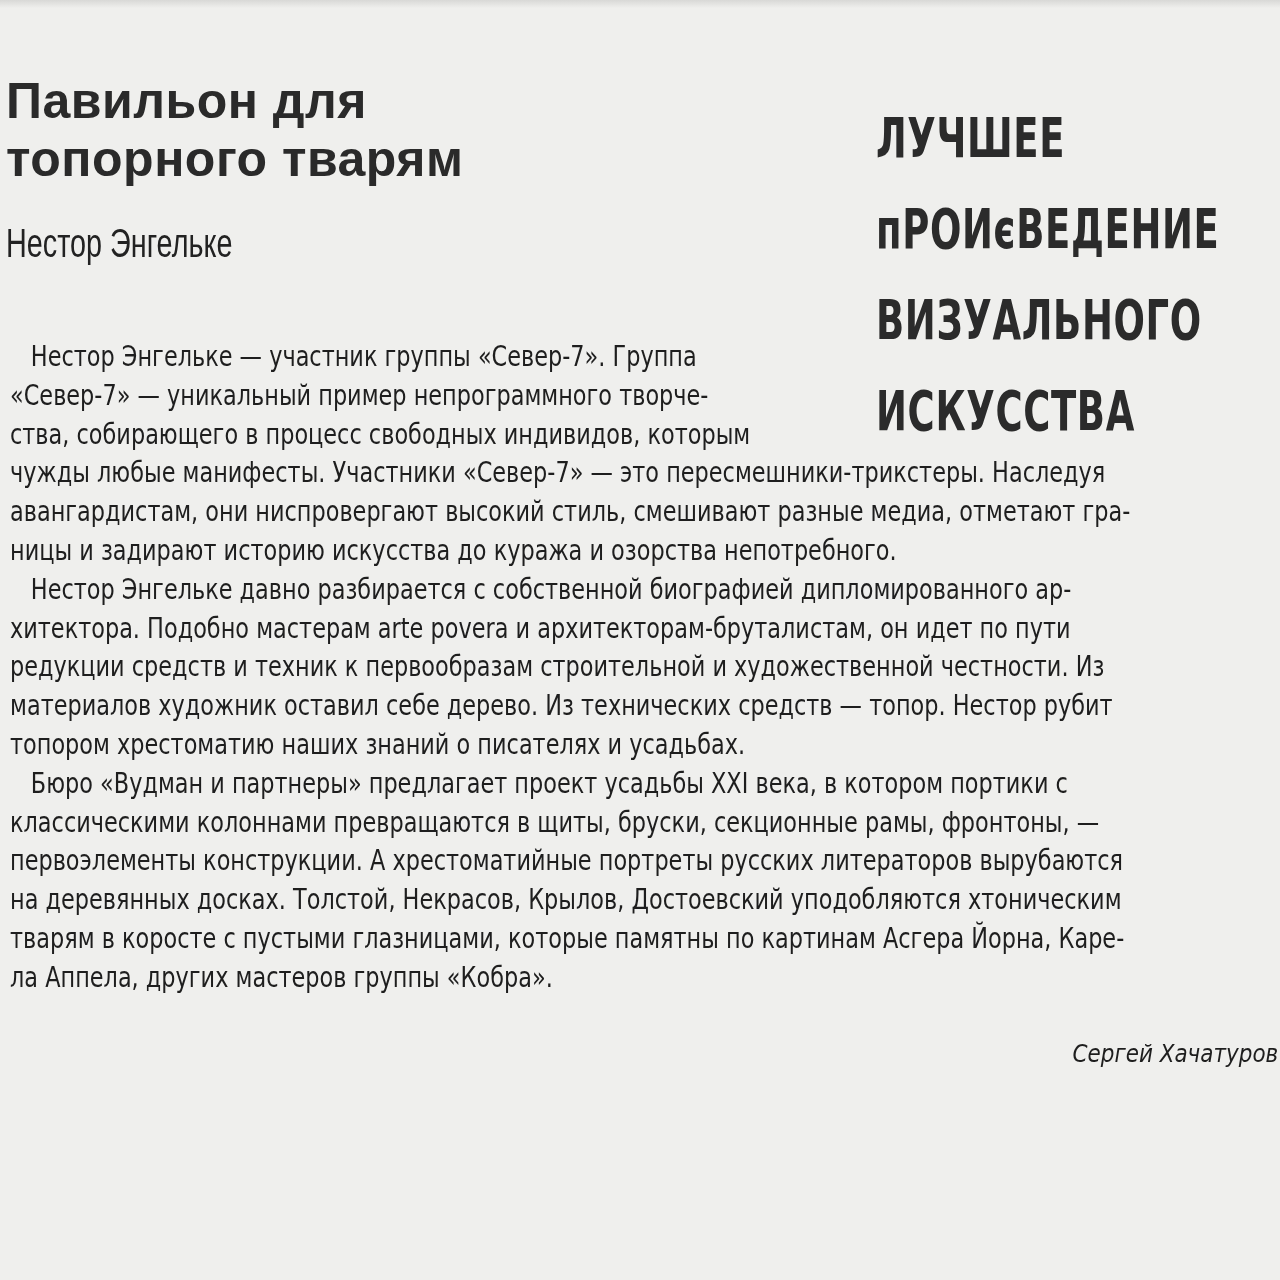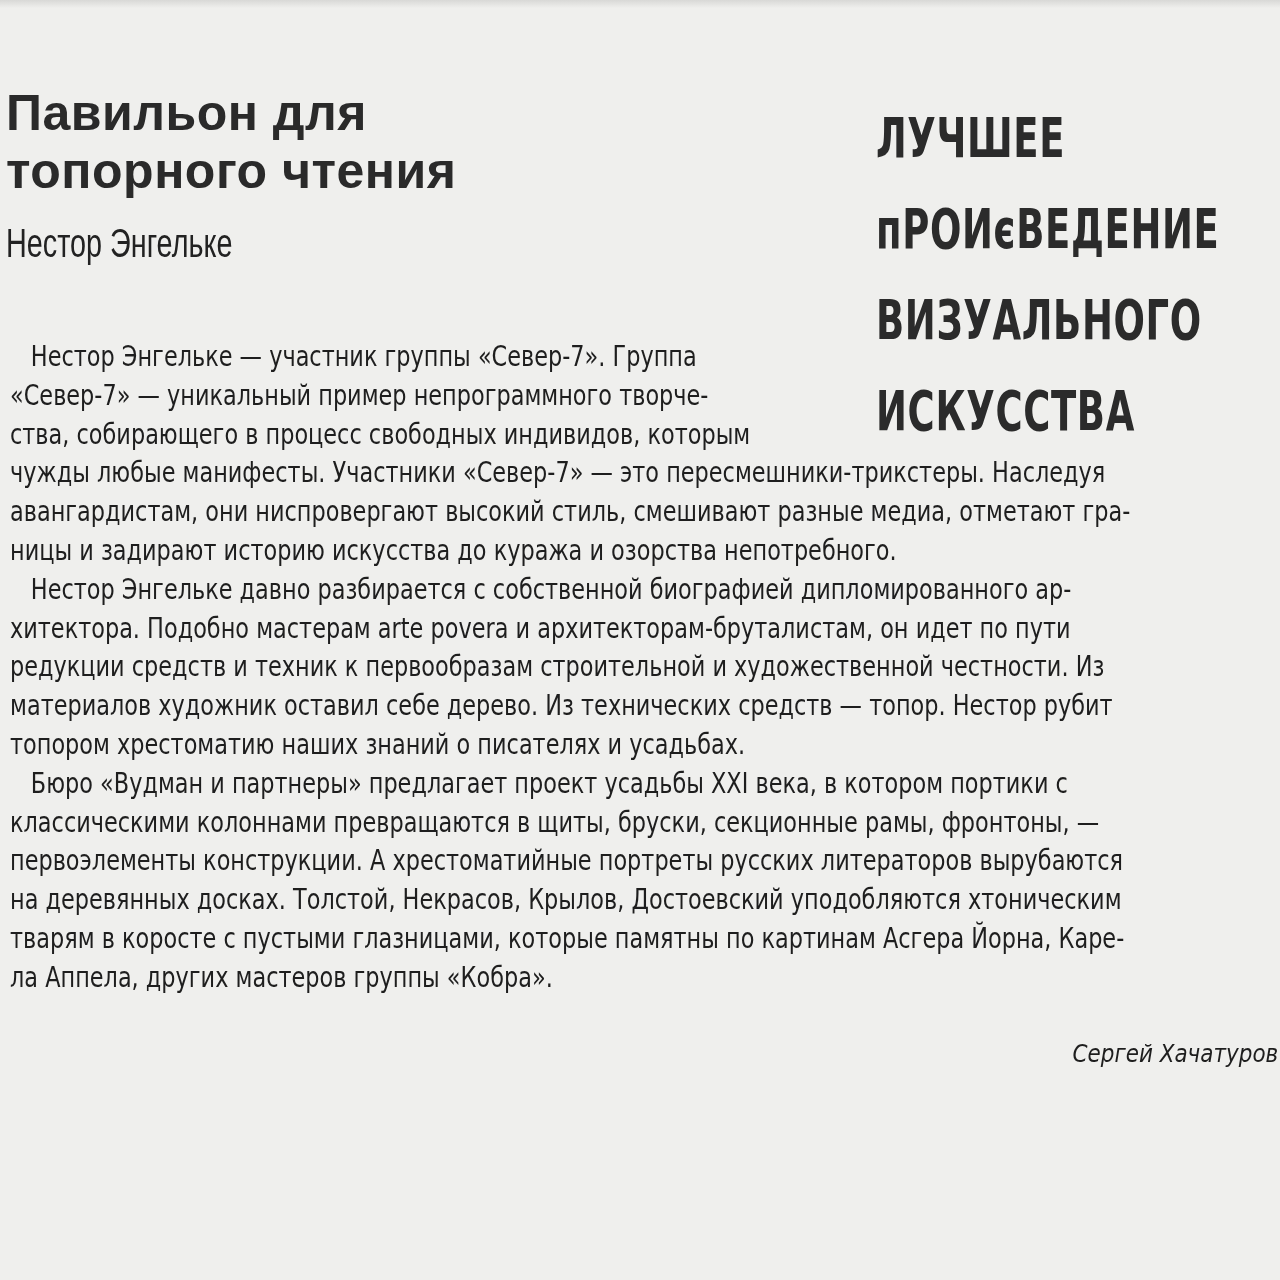--- a/index.html
+++ b/index.html
@@ -16,21 +16,21 @@
     }
     .top-edge {
       position: absolute;
       left: 0; top: 0;
       width: 1280px; height: 8px;
       background: linear-gradient(#d8d8d6, #efefed);
     }
     .title {
       position: absolute;
       left: 6px;
-      top: 84px;
+      top: 72px;
       font-family: "Liberation Sans", sans-serif;
       font-weight: bold;
       font-size: 50px;
       line-height: 58px;
       color: #2a2a2a;
       letter-spacing: 0.5px;
     }
     .title div { white-space: nowrap; }
     .author {
       position: absolute;
@@ -85,21 +85,21 @@
       transform-origin: right top;
     }
   </style>
 </head>
 <body>
 
 <div class="top-edge"></div>
 
 <div class="title">
   <div>Павильон для</div>
-  <div>топорного чтения</div>
+  <div>топорного тварям</div>
 </div>
 
 <div class="author">Нестор Энгельке</div>
 
 <div class="award">
   <div>ЛУЧШЕЕ</div>
   <div>пРОИєВЕДЕНИЕ</div>
   <div>ВИЗУАЛЬНОГО</div>
   <div>ИСКУССТВА</div>
 </div>

